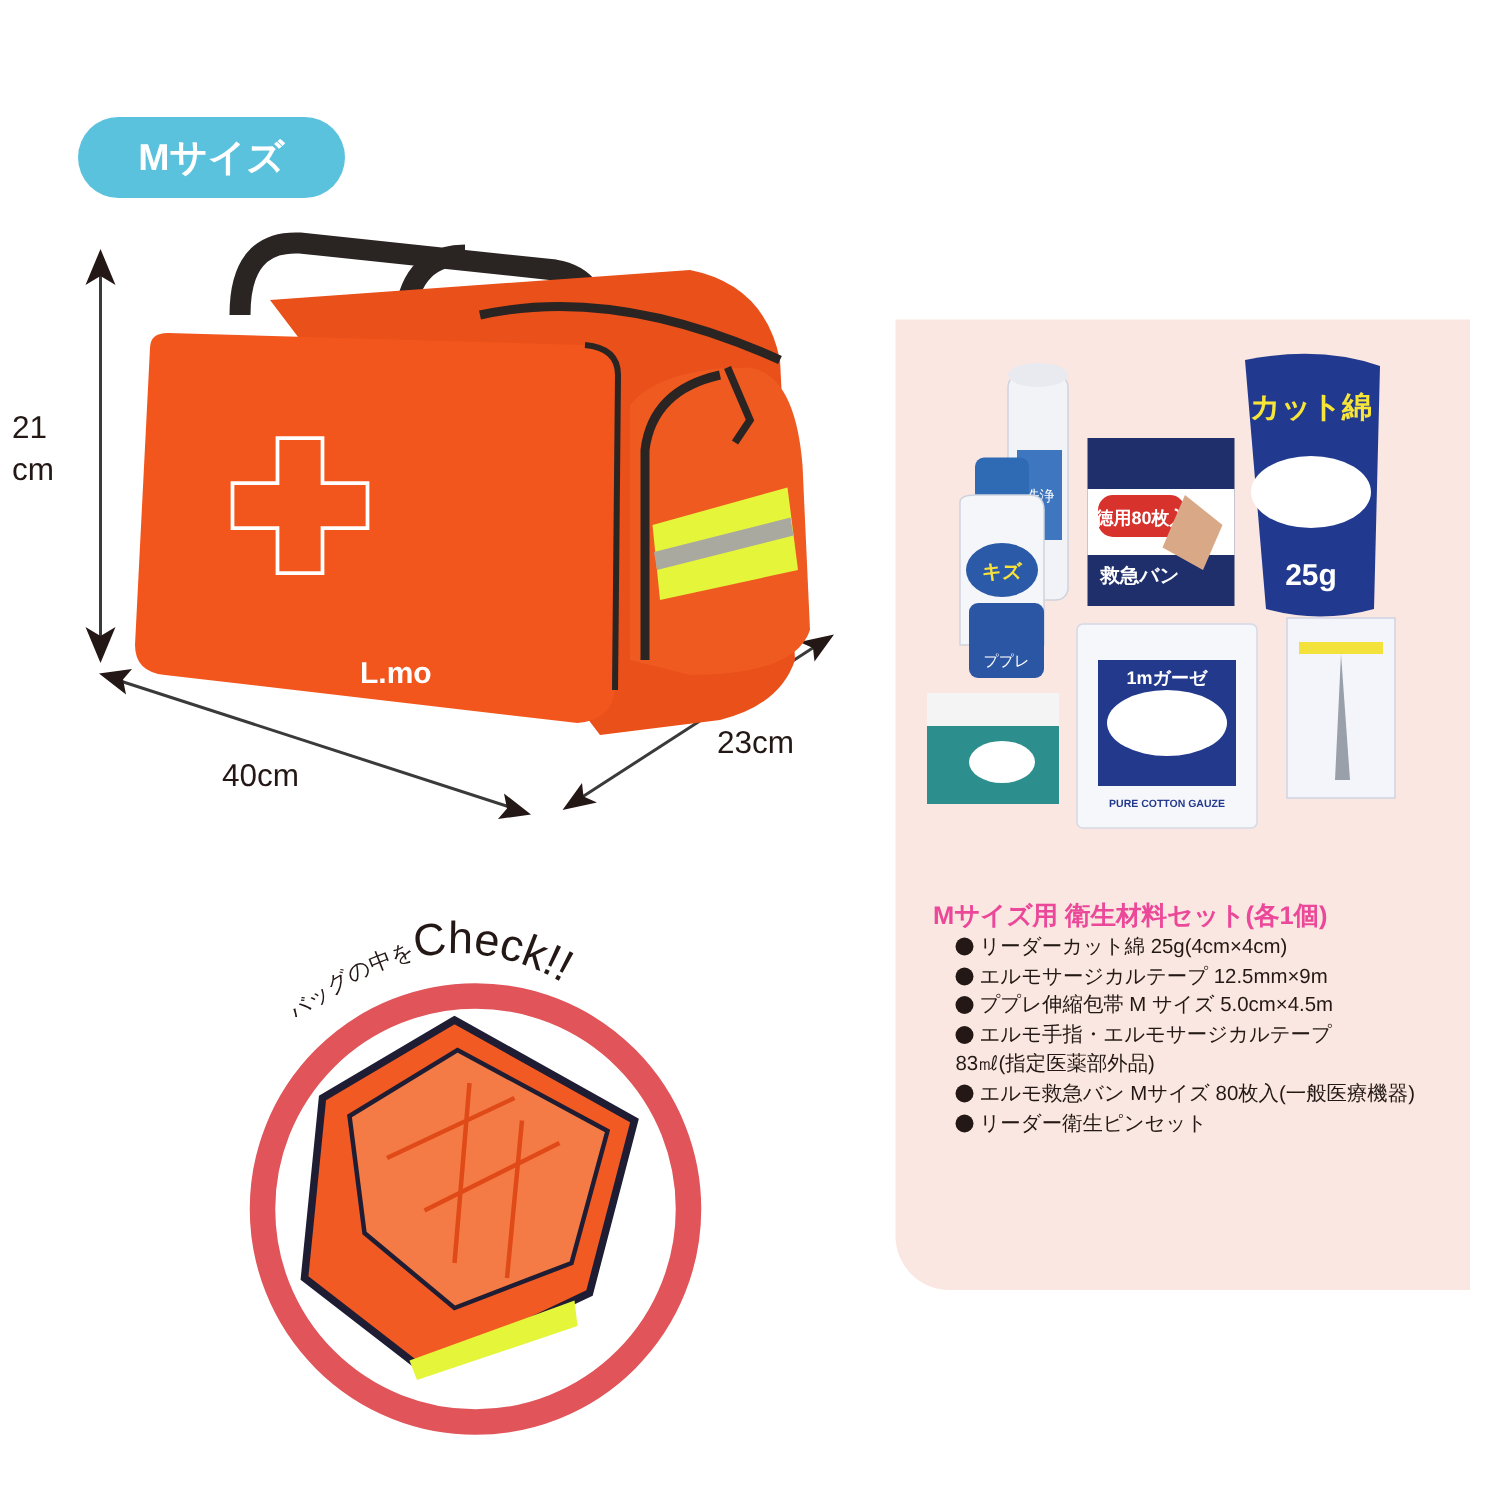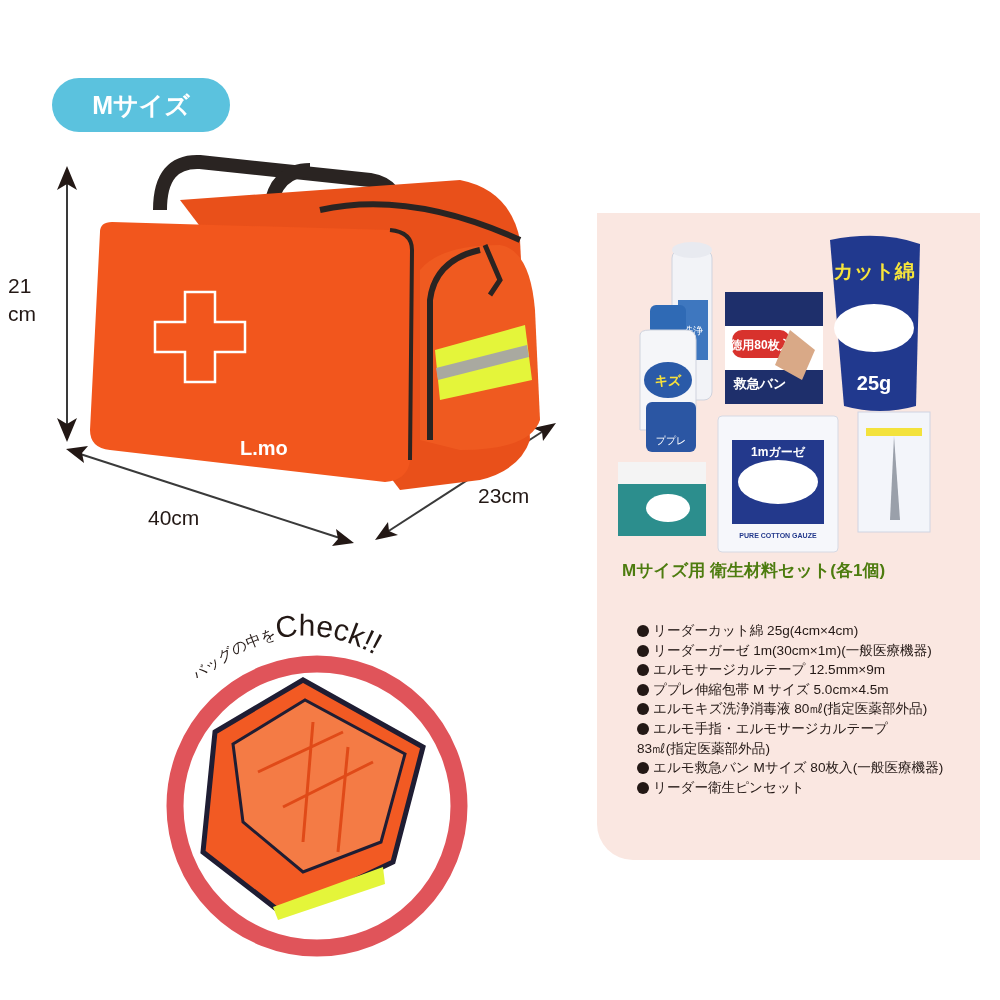--- a/index.html
+++ b/index.html
@@ -8,21 +8,21 @@
   
   .badge{left:52px;top:78px;width:178px;height:54px;}
   .badge-text{position:absolute;left:0;top:0;width:178px;height:44px;line-height:54px;text-align:center;color:#fff;font-weight:bold;font-size:25px;font-family:"Liberation Sans",sans-serif;}
   
   .dim{font-family:"Liberation Sans",sans-serif;font-size:21px;color:#231815;text-align:center;}
   .dim-h{left:8px;top:272px;width:50px;text-align:left;line-height:28px;}
   .dim-w{left:148px;top:506px;}
   .dim-d{left:478px;top:484px;}
   
   .panel{left:597px;top:213px;width:383px;height:647px;background:#fae7e1;border-bottom-left-radius:36px;}
-  .kit-title{left:622px;top:559px;font-size:17px;font-weight:bold;color:#4d7c0f;white-space:nowrap;font-family:"Liberation Sans",sans-serif;text-align:right;}
+  .kit-title{left:622px;top:599px;font-size:17px;font-weight:bold;color:#ec4899;white-space:nowrap;font-family:"Liberation Sans",sans-serif;text-align:right;}
   .kit-list{left:622px;top:606px;margin:15px;padding:0;list-style:none;font-size:13.6px;line-height:19.6px;color:#231815;font-family:"Liberation Sans",sans-serif;}
   .kit-list li{white-space:nowrap;position:relative;padding-left:16px;}
   .kit-list li .dot{position:absolute;left:0;top:4px;width:12px;height:12px;border-radius:50%;background:#231815;}
   .kit-list li.cont{padding-left:0;text-align:left;width:344px;}
   .check{left:170px;top:598px;}
 </style>
 </head>
 <body>
 
 <div class="abs badge">
@@ -148,21 +148,19 @@
   <path d="M284 206 L280 290 L290 290 Z" fill="#9aa0aa"></path>
 
   <rect x="8" y="232" width="88" height="74" fill="#2c8e8d"></rect>
   <rect x="8" y="232" width="88" height="22" fill="#f4f4f4"></rect>
   <ellipse cx="58" cy="278" rx="22" ry="14" fill="#ffffff"></ellipse>
 </svg>
 
 <div class="abs kit-title">Mサイズ用 衛生材料セット(各1個)</div>
 <ul class="abs kit-list">
   <li><span class="dot"></span><span>リーダーカット綿 25g(4cm×4cm)</span></li>
-  <li><span class="dot"></span><span>リーダーガーゼ 1m(30cm×1m)(一般医療機器)</span></li>
   <li><span class="dot"></span><span>エルモサージカルテープ 12.5mm×9m</span></li>
   <li><span class="dot"></span><span>ププレ伸縮包帯 M サイズ 5.0cm×4.5m</span></li>
-  <li><span class="dot"></span><span>エルモキズ洗浄消毒液 80㎖(指定医薬部外品)</span></li>
   <li><span class="dot"></span><span>エルモ手指・エルモサージカルテープ</span></li>
   <li class="cont">83㎖(指定医薬部外品)</li>
   <li><span class="dot"></span><span>エルモ救急バン Mサイズ 80枚入(一般医療機器)</span></li>
   <li><span class="dot"></span><span>リーダー衛生ピンセット</span></li>
 </ul>
 
 </body></html>

